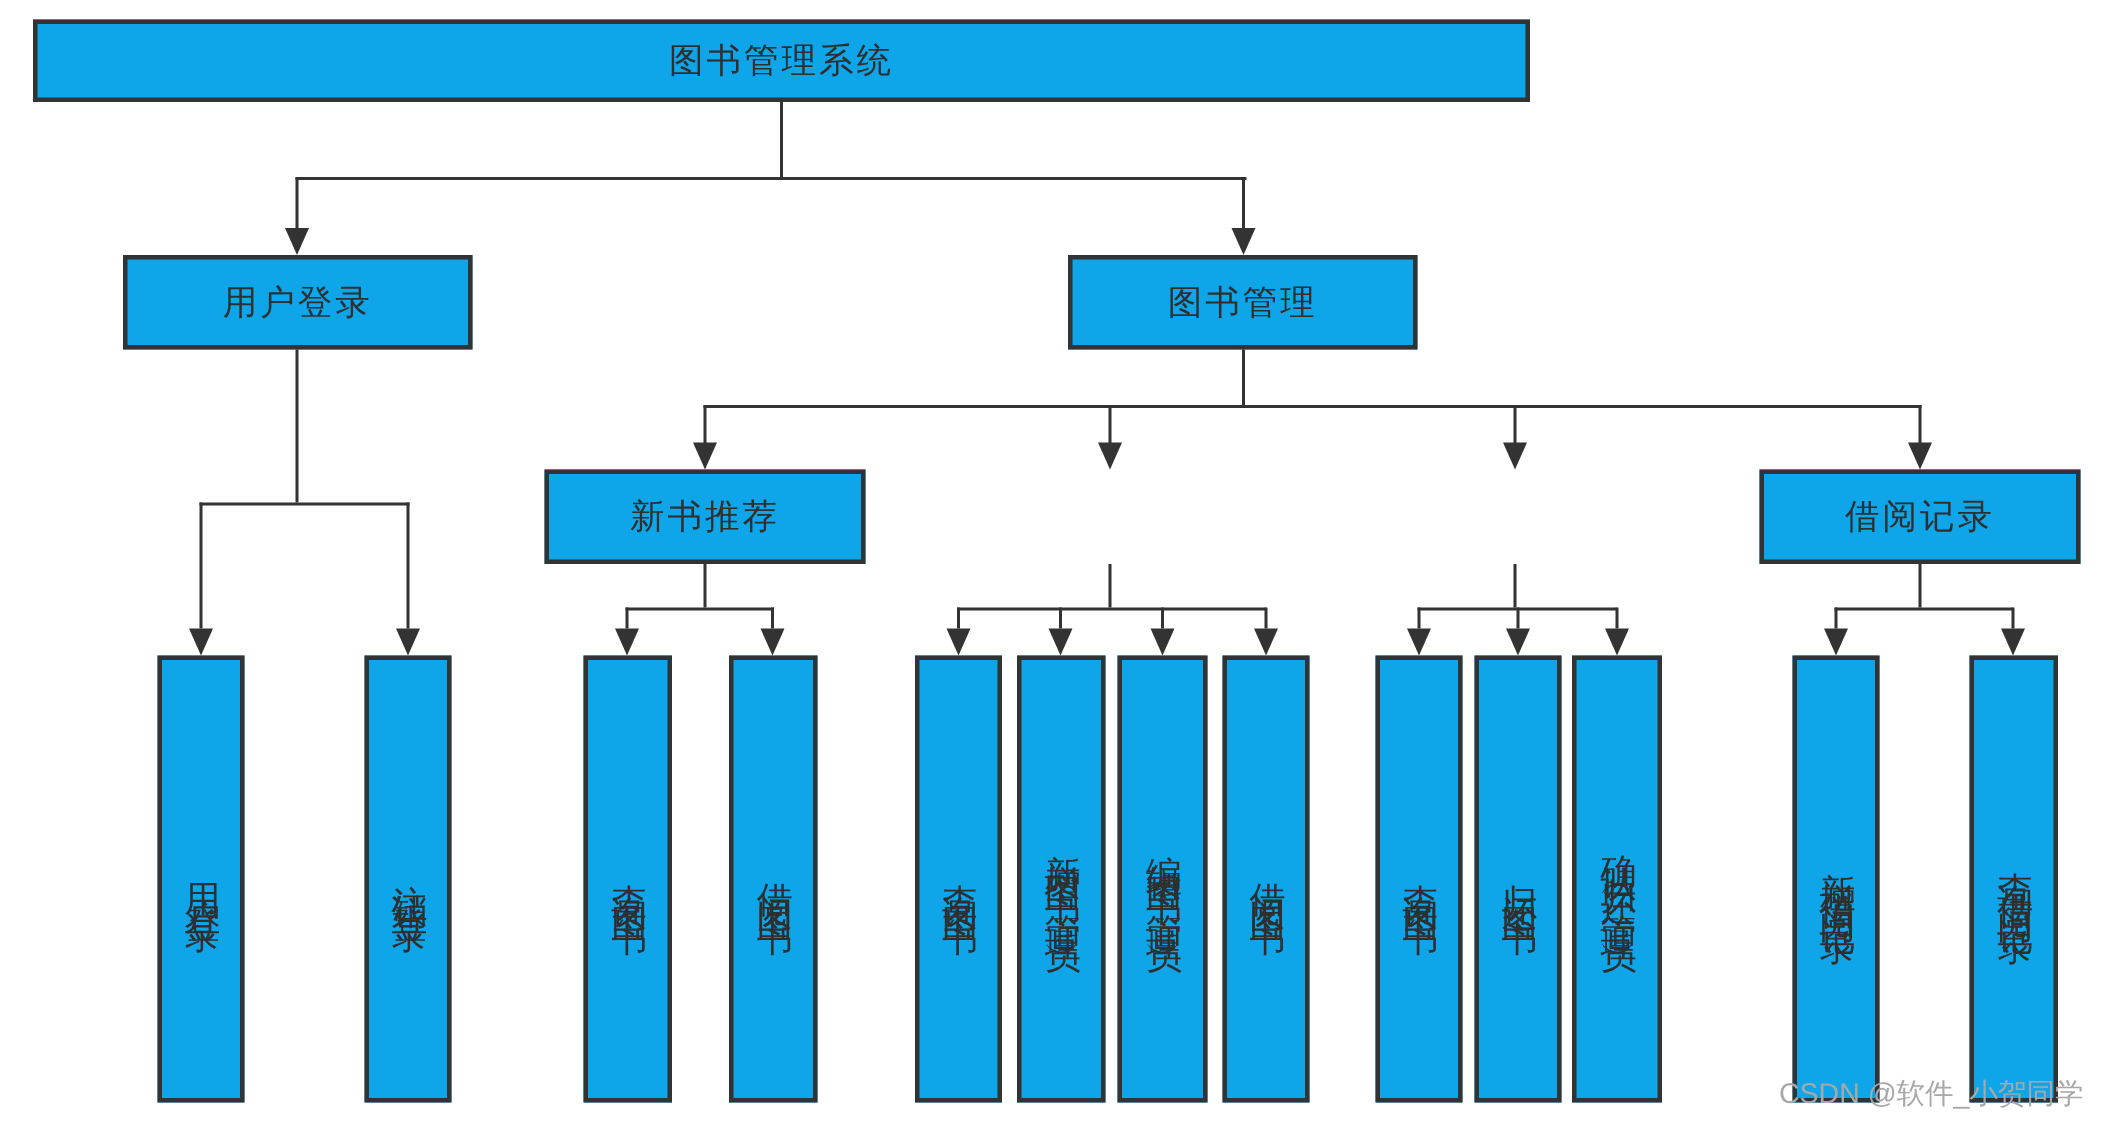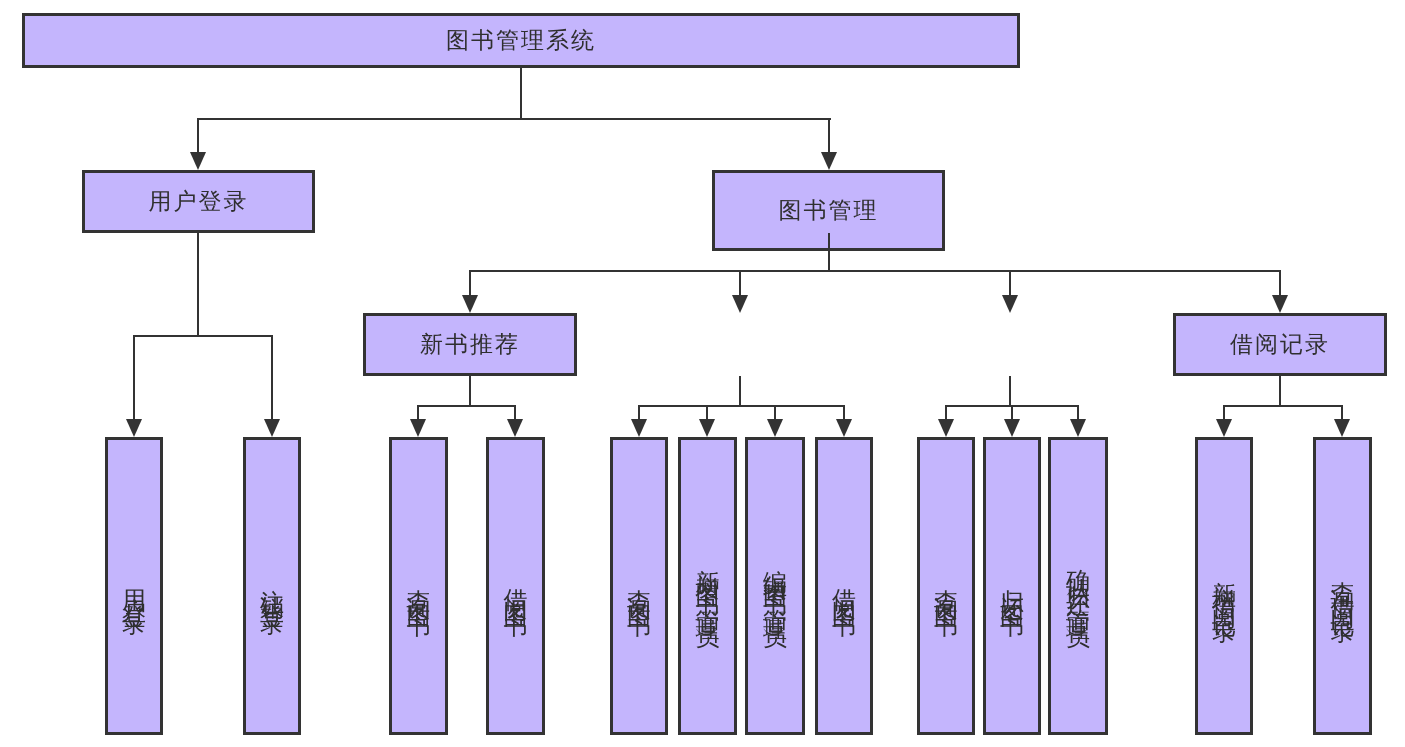--- a/index.html
+++ b/index.html
@@ -11,21 +11,21 @@
     position: relative;
     width: 1405px;
     height: 747px;
     background: var(--background, #ffffff);
     overflow: hidden;
   }
   .box {
     position: absolute;
     box-sizing: border-box;
     border: 3px solid var(--line, #333);
-    background: #c4b5fd;
+    background: #0ea5e9;
     display: flex;
     align-items: center;
     justify-content: center;
     color: var(--text, #2f2f2f);
   }
   .box.horiz span {
     font-size: 23px;
     letter-spacing: 2px;
     white-space: nowrap;
   }
@@ -77,21 +77,21 @@
   <div class="v" style="left:520px; top:68px; height:50px;"></div>
   <div class="h" style="left:197px; top:118px; width:634px;"></div>
   <div class="v" style="left:197px; top:118px; height:36px;"></div>
   <div class="arrow" style="left:190px; top:152px;"></div>
   <div class="v" style="left:828px; top:118px; height:36px;"></div>
   <div class="arrow" style="left:821px; top:152px;"></div>
 
   <div class="box horiz" style="left:82px; top:170px; width:233px; height:63px;">
     <span>用户登录</span>
   </div>
-  <div class="box horiz" style="left:712px; top:170px; width:233px; height:81px;">
+  <div class="box horiz" style="left:712px; top:170px; width:233px; height:63px;">
     <span>图书管理</span>
   </div>
 
   <div class="v" style="left:197px; top:233px; height:102px;"></div>
   <div class="h" style="left:133px; top:335px; width:140px;"></div>
   <div class="v" style="left:133px; top:335px; height:84px;"></div>
   <div class="arrow" style="left:126px; top:419px;"></div>
   <div class="v" style="left:271px; top:335px; height:84px;"></div>
   <div class="arrow" style="left:264px; top:419px;"></div>
 
@@ -184,14 +184,15 @@
     <span>确认归还（管理员）</span>
   </div>
 
   <div class="box vert" style="left:1195px; top:437px; width:58px; height:298px;">
     <span>新增借阅记录</span>
   </div>
   <div class="box vert" style="left:1313px; top:437px; width:59px; height:298px;">
     <span>查询借阅记录</span>
   </div>
 
+  <div class="watermark">CSDN @软件_小贺同学</div>
 
 </div>
 
 </body></html>

